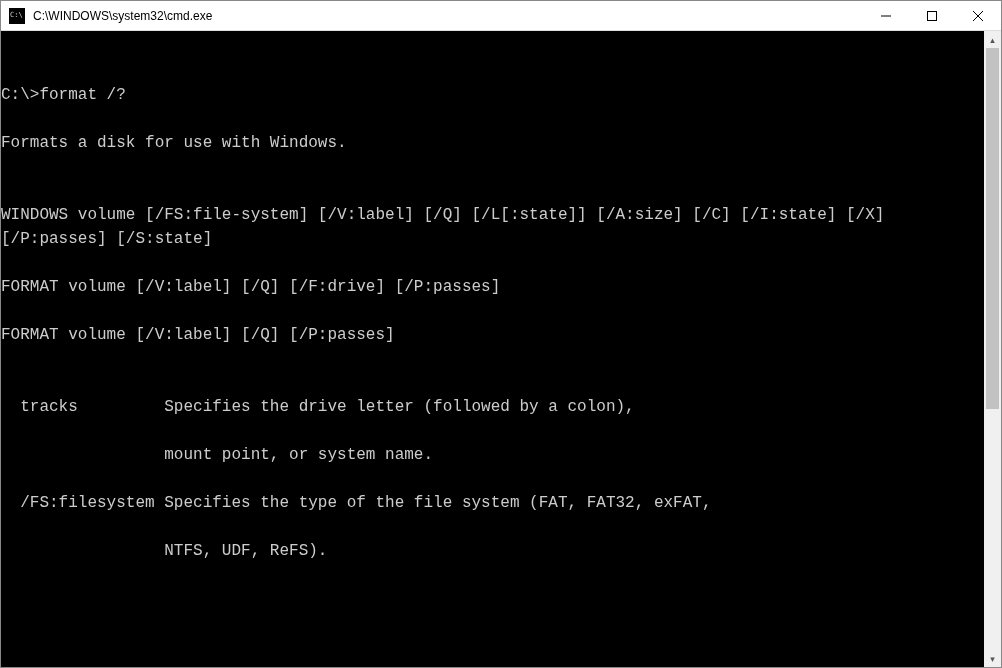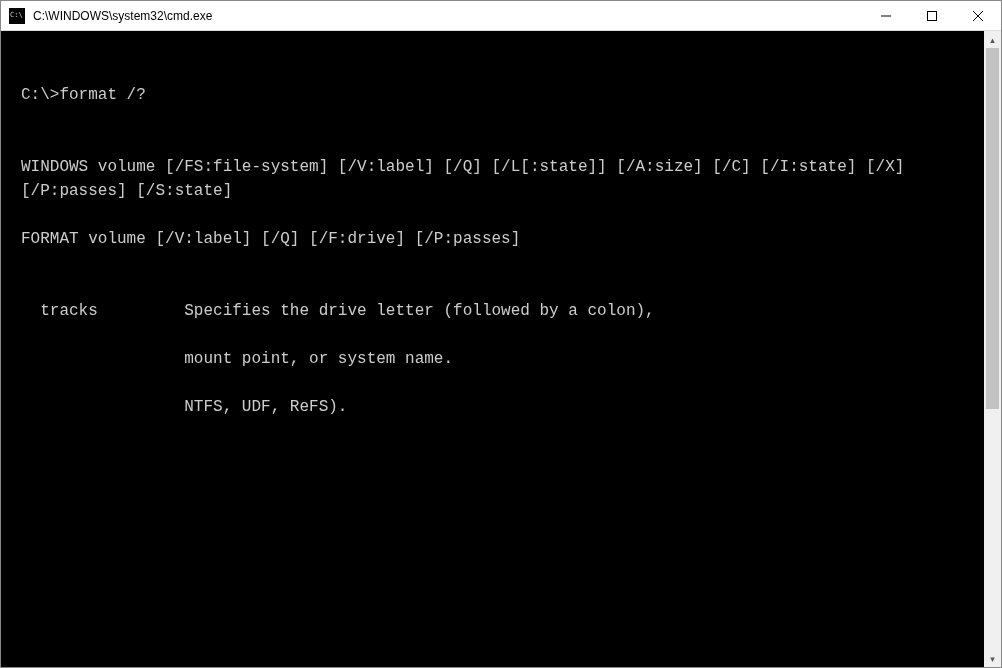--- a/index.html
+++ b/index.html
@@ -73,21 +73,21 @@
       background: #000;
       overflow: hidden;
     }
     .terminal {
       flex: 1;
       background: #000;
       color: #ccc;
       font-family: Consolas, "Courier New", monospace;
       font-size: 16px;
       line-height: 1.5;
-      padding: 4px 0 4px 20px;
+      padding: 4px 0 4px 0;
       white-space: pre-wrap;
       word-wrap: break-word;
       overflow: hidden;
     }
     .scrollbar {
       width: 17px;
       background: #f0f0f0;
       position: relative;
       display: flex;
       flex-direction: column;
@@ -142,26 +142,29 @@
             <line x1="10" y1="0" x2="0" y2="10" stroke="#000" stroke-width="1"></line>
           </svg>
       </button>
     </div>
   </div>
 
   <div class="terminal-area">
     <div class="terminal">
 <div class="row"></div>
 <div class="row">C:\&gt;format /?</div>
+<div class="row">Formats a disk for use with Windows.</div>
 <div class="row"></div>
 <div class="row" style="white-space:pre-wrap">WINDOWS volume [/FS:file-system] [/V:label] [/Q] [/L[:state]] [/A:size] [/C] [/I:state] [/X] [/P:passes] [/S:state]</div>
 <div class="row">FORMAT volume [/V:label] [/Q] [/F:drive] [/P:passes]</div>
+<div class="row">FORMAT volume [/V:label] [/Q] [/P:passes]</div>
 <div class="row"></div>
 <div class="row">  tracks         Specifies the drive letter (followed by a colon),</div>
 <div class="row">                 mount point, or system name.</div>
+<div class="row">  /FS:filesystem Specifies the type of the file system (FAT, FAT32, exFAT,</div>
 <div class="row">                 NTFS, UDF, ReFS).</div>
 
 
 
 
 
 
 
 
 

